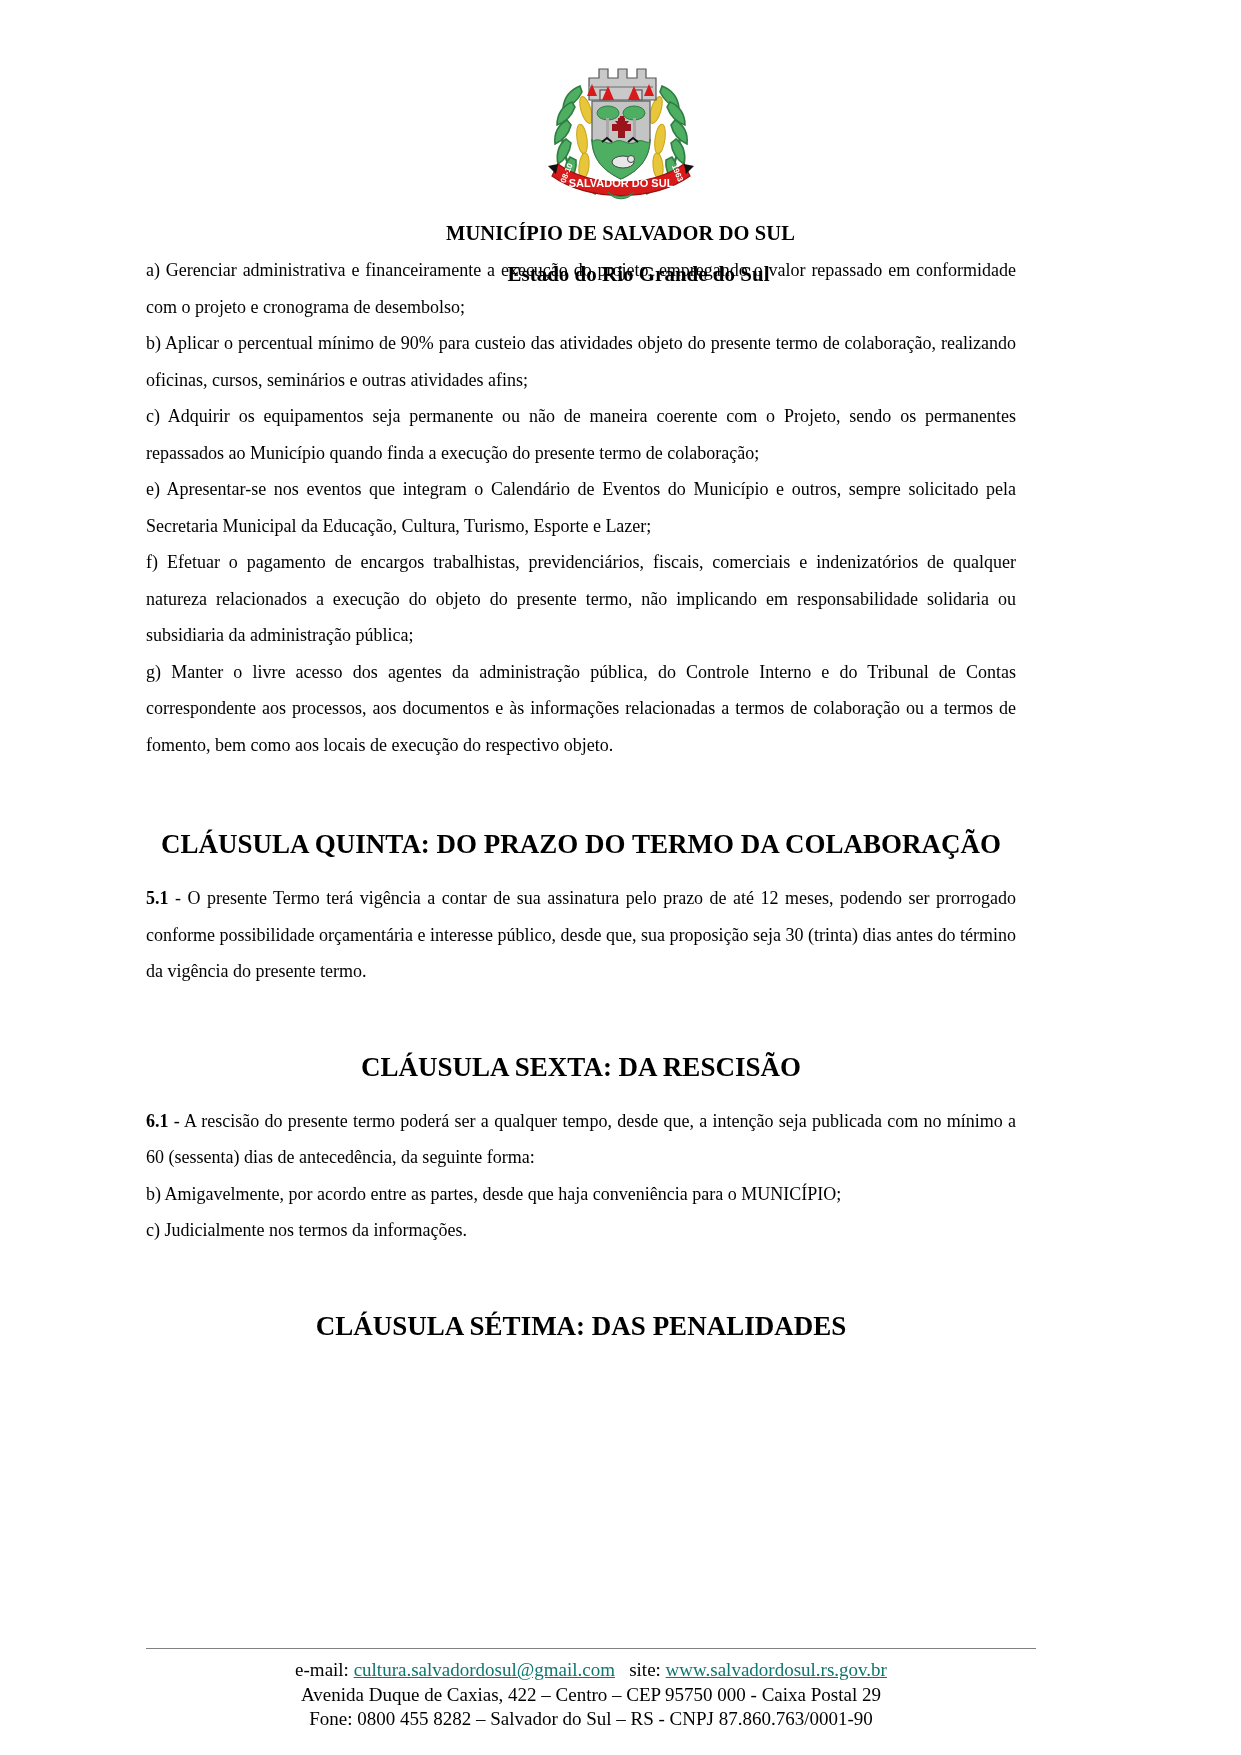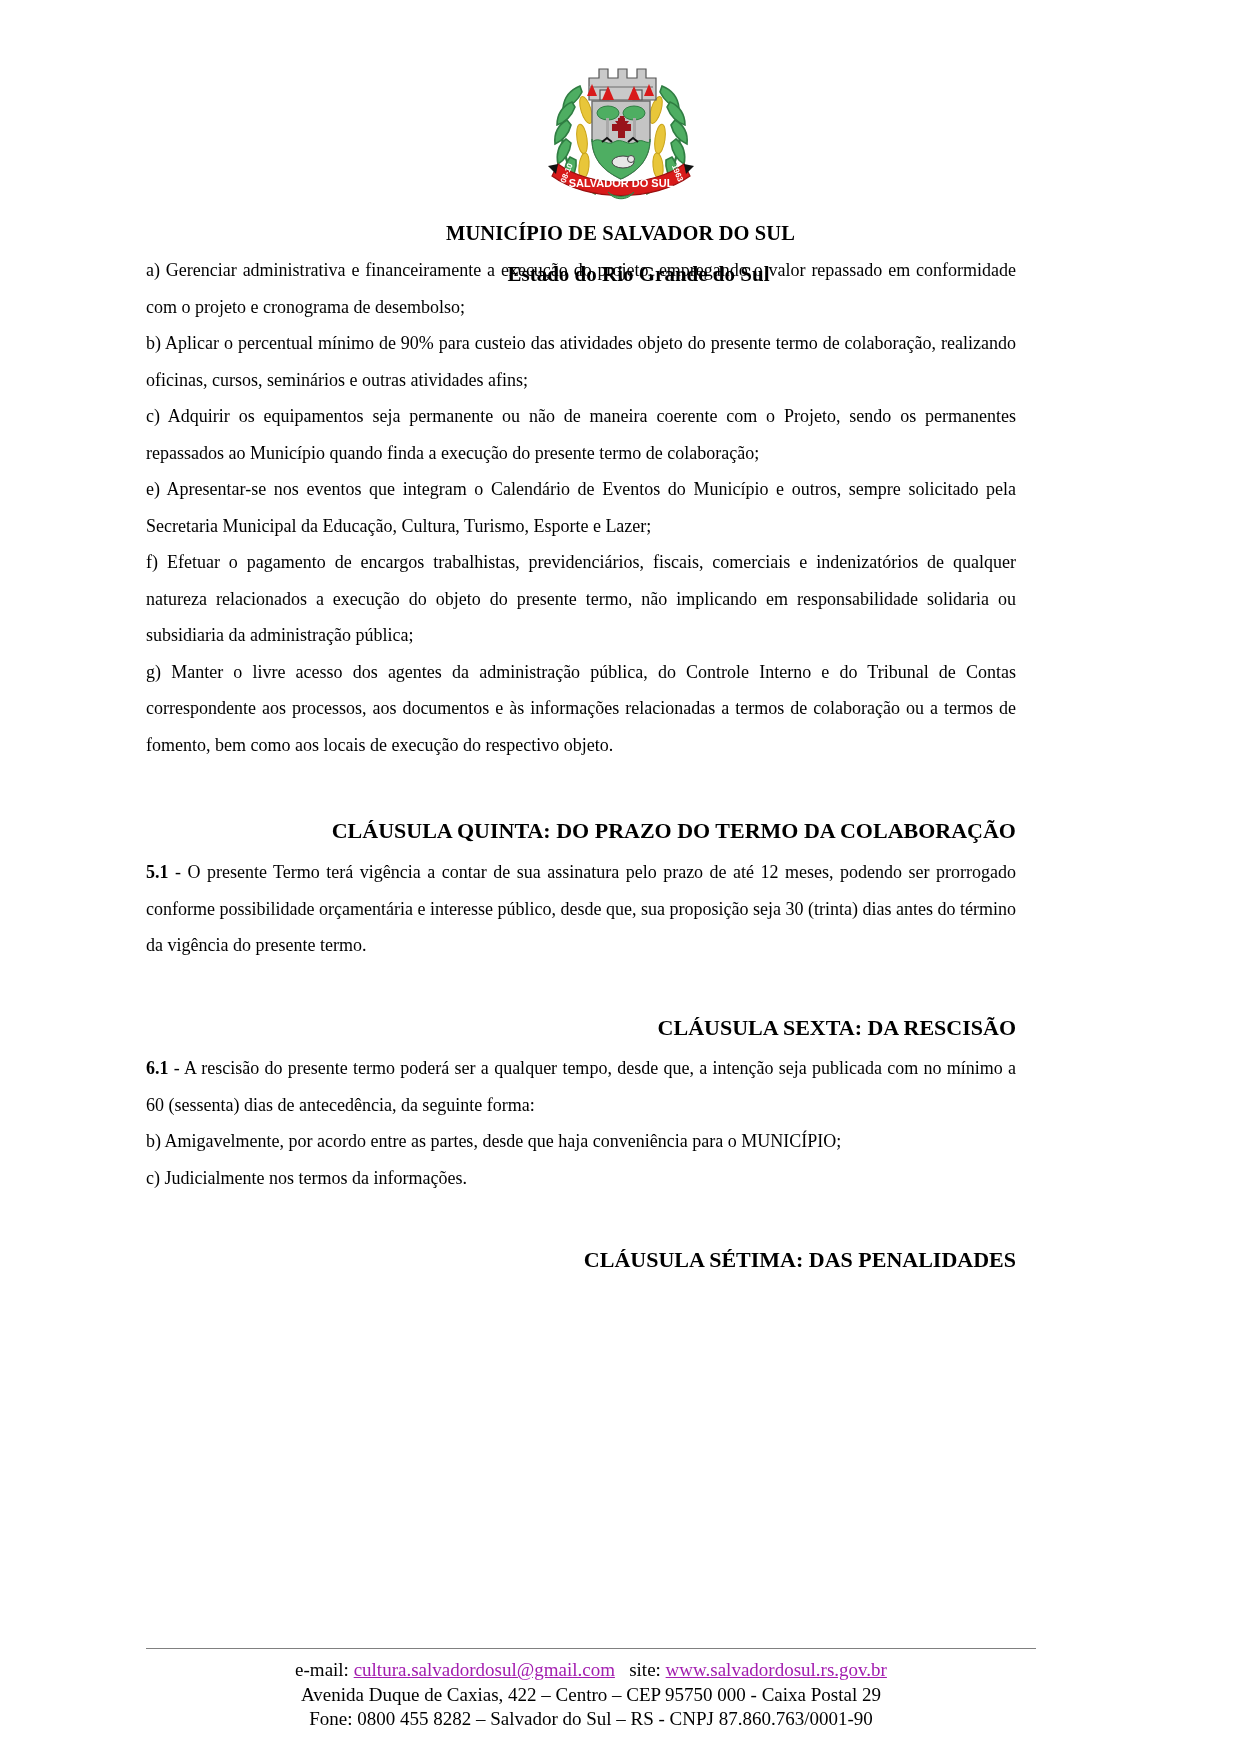--- a/index.html
+++ b/index.html
@@ -59,25 +59,25 @@
     font-size: 18px;
     line-height: 2.03;
     text-align: justify;
     text-justify: inter-word;
     hyphens: none;
   }
   p.para.last-left {
     text-align: left;
   }
   .clause-heading {
-    margin: 0;
-    font-size: 22px;
+    margin: 8px;
+    font-size: 27px;
     font-weight: bold;
     line-height: 2.03;
-    text-align: right;
+    text-align: center;
   }
   .gap-lg { height: 46px; }
   .gap-md { height: 42px; }
   .bold { font-weight: bold; }
 
   
   .footer {
     position: absolute;
     left: 146px;
     top: 1648px;
@@ -89,21 +89,21 @@
     border-top: 1px solid #808080;
     margin: 0 0 9px 0;
     width: 100%;
   }
   .footer-line {
     font-size: 19px;
     line-height: 1.30;
     white-space: nowrap;
   }
   .footer-link {
-    color: #a21caf;
+    color: #0f766e;
     text-decoration: underline;
   }
 </style>
 </head>
 <body>
 
 <div class="page">
 
   <div class="header">
 

